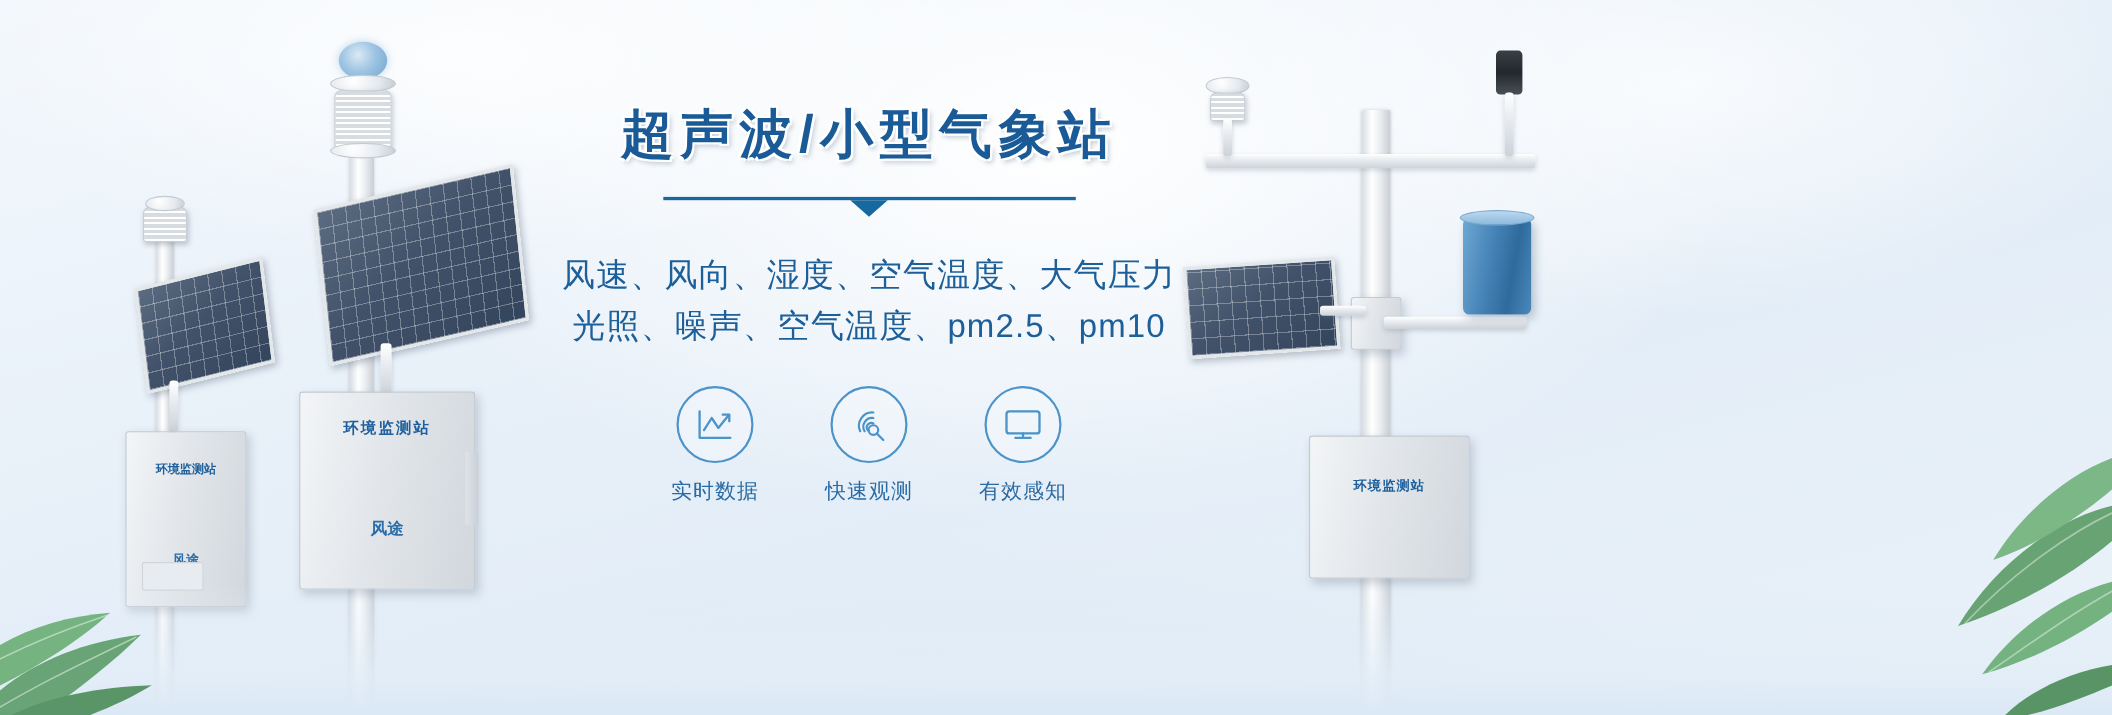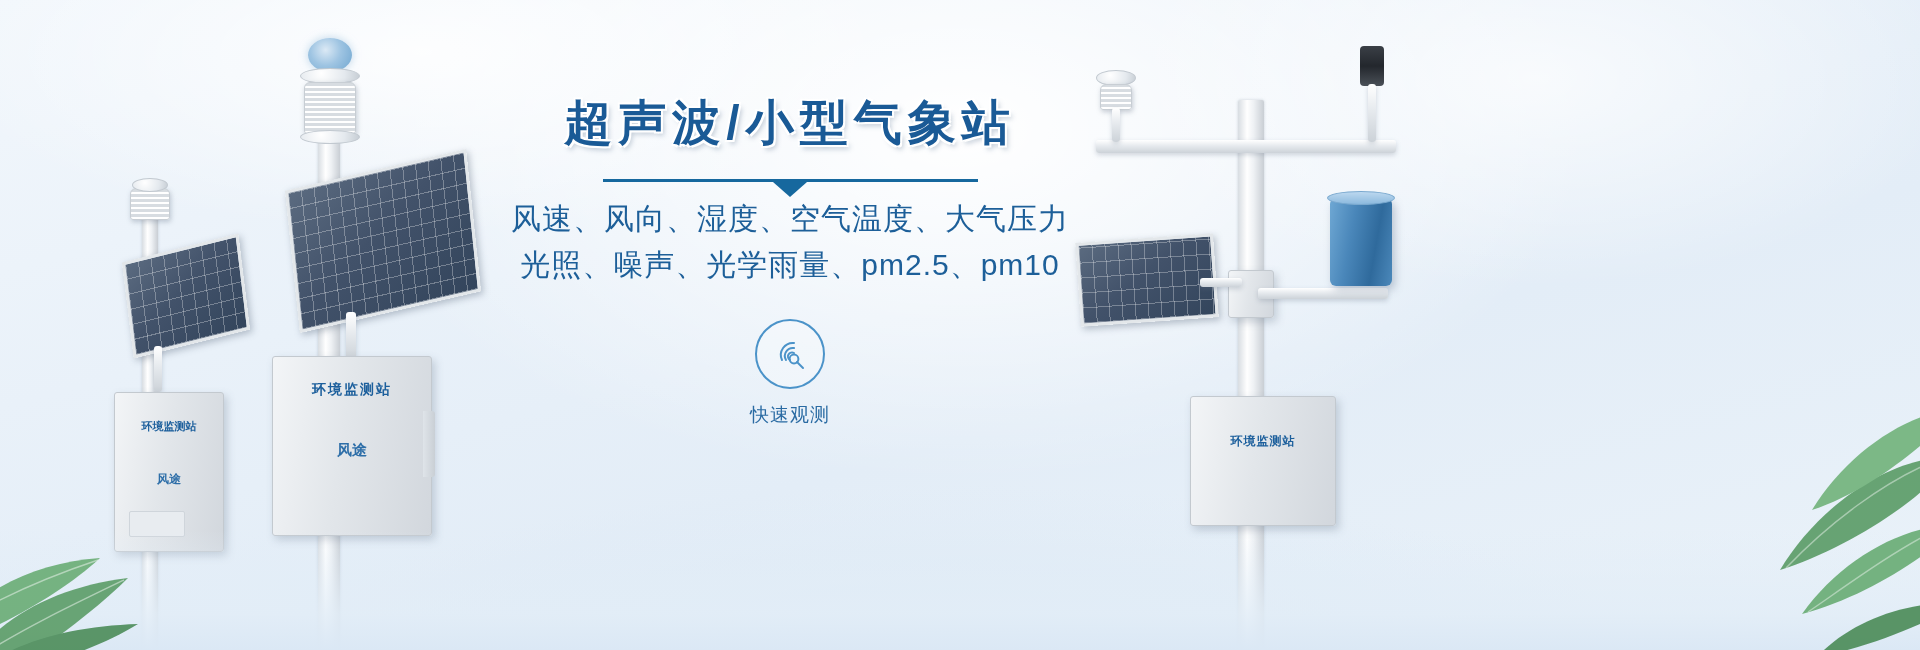--- a/index.html
+++ b/index.html
@@ -49,21 +49,21 @@
     position:absolute; left:50%; top:6px; transform:translateX(-50%);
     width:0; height:0;
     border-left:17px solid transparent;
     border-right:17px solid transparent;
     border-top:15px solid #16689e;
   }
   .sub-line {
     font-size:30px; color:#1d5f99; letter-spacing:1px;
     white-space:nowrap; line-height:1.55;
   }
-  .sub-line.first { margin-top:4px; }
+  .sub-line.first { margin-top:36px; }
 
   
   .features {
     display:flex; gap:32px; margin-top:30px;
   }
   .feature { width:108px; display:flex; flex-direction:column; align-items:center; }
   .feature-circle {
     width:70px; height:70px; border-radius:50%;
     border:2px solid #4b93c9;
     display:flex; align-items:center; justify-content:center;
@@ -102,21 +102,21 @@
     box-shadow:3px 4px 9px rgba(100,115,135,.30);
     text-decoration:underline;
   }
   .box .box-label {
     position:absolute; left:0; right:0;
     text-align:center; color:#1c5f9c; font-weight:bold;
     white-space:nowrap;
   }
   .box .brand {
     position:absolute; left:0; right:0; text-align:center;
-    color:#2d6ea8; white-space:nowrap; font-weight:bold;
+    color:#2d6ea8; white-space:nowrap; font-weight:bold;margin-top:30px;
   }
   .sensor-head {
     position:absolute;
     background:
       repeating-linear-gradient(0deg, #ffffff 0 2px, #d7dce1 2px 5px);
     border-radius:6px 6px 3px 3px;
     border:1px solid #c8ced4;
     box-shadow:1px 2px 5px rgba(100,115,135,.35);
   }
   .disc {
@@ -240,38 +240,58 @@
   <div class="center-col">
 
     <div class="main-title">超声波/小型气象站</div>
 
     <div class="divider">
       <div class="line"></div>
       <div class="chev"></div>
     </div>
 
     <div class="sub-line first">风速、风向、湿度、空气温度、大气压力</div>
-    <div class="sub-line">光照、噪声、光学雨量、pm2.5、pm10</div>
+    <div class="sub-line">光照、噪声、空气温度、pm2.5、pm10</div>
 
     <div class="features">
 
+      <div class="feature">
+        <div class="feature-circle">
+          <svg width="34" height="30" viewBox="0 0 34 30" fill="none" stroke="#4b93c9" stroke-width="2.1" stroke-linecap="round" stroke-linejoin="round">
+            <polyline points="3,3 3,27 31,27"></polyline>
+            <polyline points="7,20 14,9 20,18 29,7"></polyline>
+            <polyline points="24,6 30,6 30,12"></polyline>
+          </svg>
+        </div>
+        <div class="feature-label">实时数据</div>
+      </div>
 
       <div class="feature">
         <div class="feature-circle">
           <svg width="34" height="34" viewBox="0 0 34 34" fill="none" stroke="#4b93c9" stroke-width="2" stroke-linecap="round">
             <path d="M9 23 A12 12 0 0 1 21 6"></path>
             <path d="M13 23 A8 8 0 0 1 21 11"></path>
             <path d="M17 23 A4 4 0 0 1 21 16"></path>
             <circle cx="21" cy="22" r="4.4"></circle>
             <line x1="24" y1="25" x2="30" y2="31"></line>
           </svg>
         </div>
         <div class="feature-label">快速观测</div>
       </div>
 
+      <div class="feature">
+        <div class="feature-circle">
+          <svg width="36" height="30" viewBox="0 0 36 30" fill="none" stroke="#4b93c9" stroke-width="2.1" stroke-linecap="round" stroke-linejoin="round">
+            <rect x="3" y="3" width="30" height="20" rx="2.5"></rect>
+            <line x1="18" y1="23" x2="18" y2="27"></line>
+            <line x1="11" y1="27" x2="25" y2="27"></line>
+          </svg>
+        </div>
+        <div class="feature-label">有效感知</div>
+      </div>
 
 
     </div>
   </div>
 
   <div class="leaf leaf-left">
     <svg width="230" height="210" viewBox="0 0 230 210">
       <g fill="#5e9e6a" opacity="0.92">
         <path d="M10 196 C40 150 100 120 168 112 C140 140 100 170 62 196 Z"></path>
         <path d="M2 152 C34 116 86 96 140 92 C112 118 70 144 28 164 Z" fill="#6cae77"></path>

